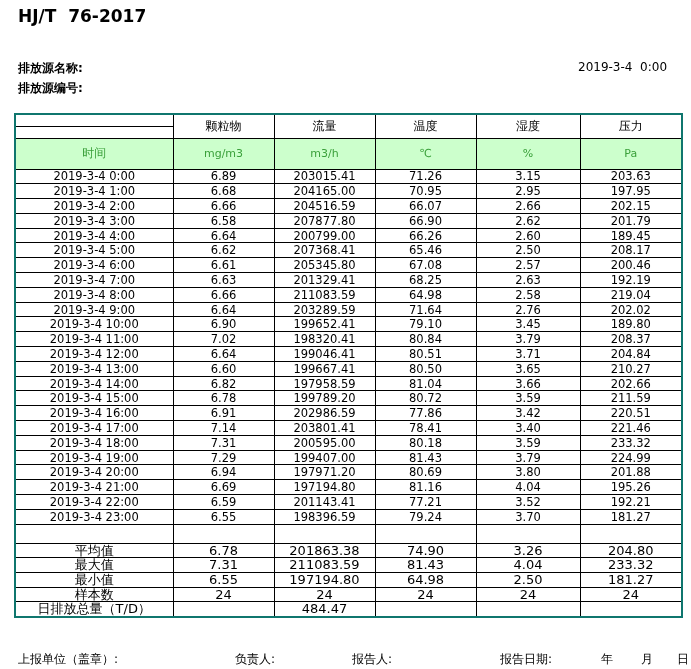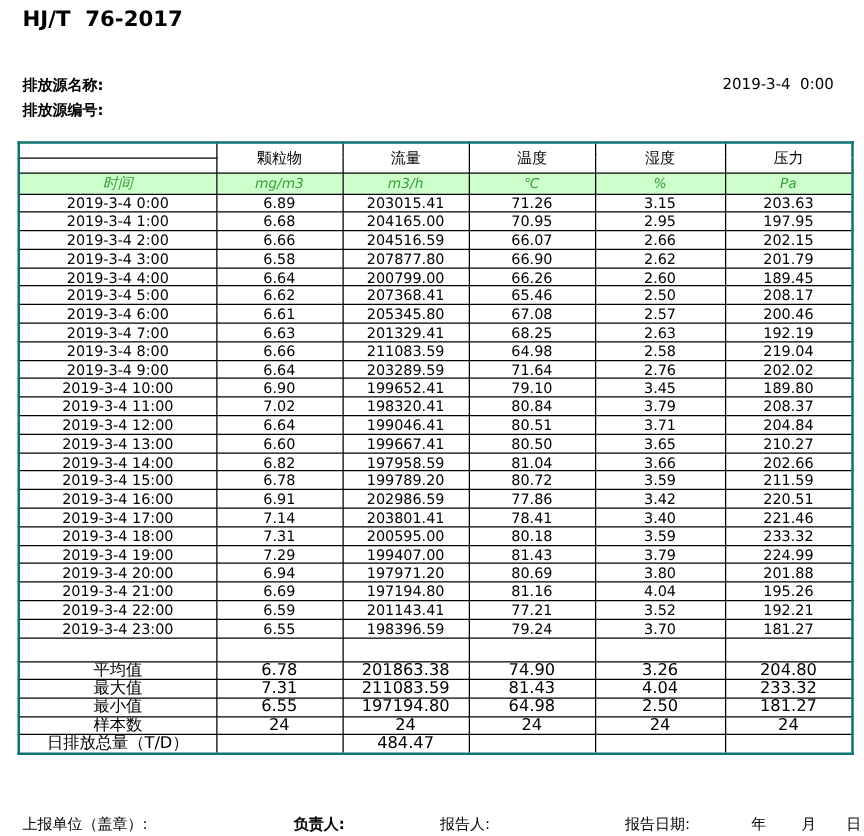--- a/index.html
+++ b/index.html
@@ -36,39 +36,38 @@
     text-align: center;
     padding: 0 2px;
     font-size: 12px;
     line-height: 1.05;
     white-space: nowrap;
     overflow: hidden;
   }
   tr.hdr-split td { height: 12px; }
   tr.hdr-split td.name-cell { font-size: 12px; height: auto; }
   tr.units-row td {
-    height: 17px;
+    height: 31px;
     background: #ccffcc;
     color: #3aa03a;
     font-size: 11px;
-    font-style: italic;
   }
   tr.units-row td.time-hdr { font-size: 12px; }
   tr.data-row td   { height: 14.8px; font-size: 11.5px; }
   tr.spacer-row td { height: 19px; }
   tr.summary-row td{ height: 14px; font-size: 13px; }
 
   .note {
     position: absolute; left: 18px; top: 633px;
     font-size: 12px; font-weight: bold;
   }
   .sign-row { position: absolute; left: 0; top: 651px; width: 691px; font-size: 12px; }
   .sign-row span { position: absolute; white-space: nowrap; }
   .lbl-unit  { left: 18px; }
-  .lbl-resp  { left: 235px; font-weight: bold; }
+  .lbl-resp  { left: 235px; }
   .lbl-rep   { left: 352px; }
   .lbl-date  { left: 500px; }
   .lbl-year  { left: 601px; }
   .lbl-month { left: 641px; }
   .lbl-day   { left: 677px; }
 </style>
 </head>
 <body>
 
 <div class="page">

